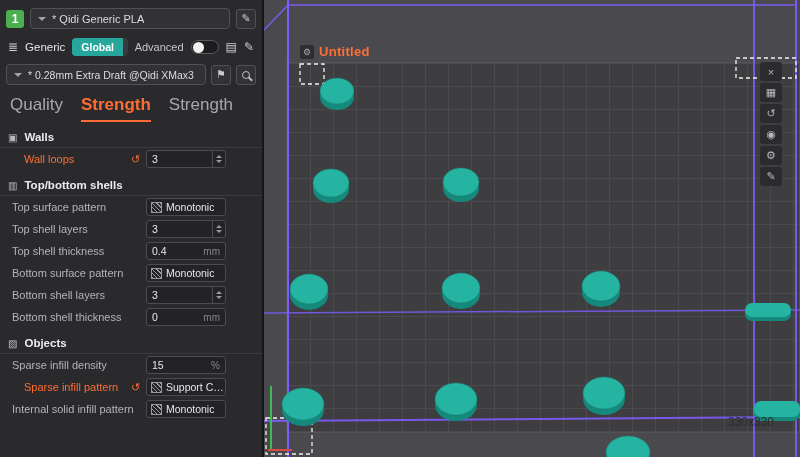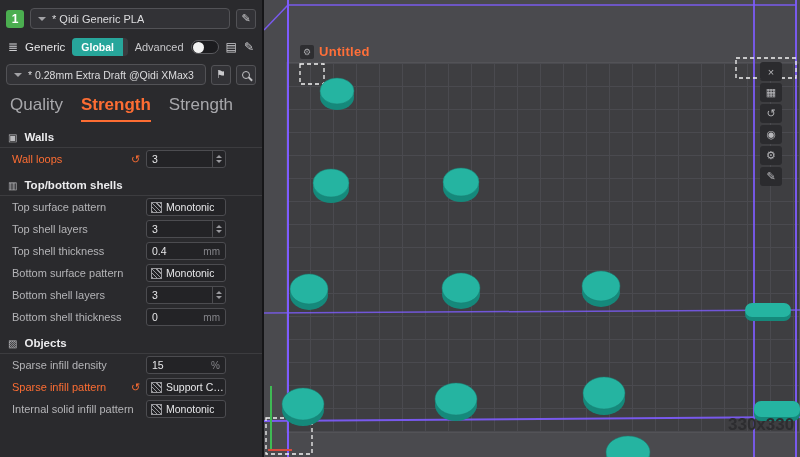--- a/index.html
+++ b/index.html
@@ -41,21 +41,21 @@
   .tab { cursor:pointer; padding-bottom:5px; }
   .tab.active { color:#fd6d33; font-weight:bold; border-bottom:2px solid #fd6d33; }
   .tab.orange { color:#fd6d33;margin-left:30px; }
 
   .sec-header { margin-top:3px; display:flex; align-items:center; gap:7px; padding:6px 8px 4px 8px;
     color:#ececee; font-weight:bold; font-size:11.5px; border-bottom:1px solid #3c3c3f; }
   .sec-icon { color:#b9b9bc; font-size:10px; font-weight:normal; }
 
   .row { position:relative; height:22px; display:flex; align-items:center; padding-left:12px; color:#b4b4b7; }
   .row .label { font-size:11px; }
-  .row .label.modified { color:#fd6d33; }
+  .row .label.modified { color:#fd6d33;margin-left:12px; }
   .reset { position:absolute; left:131px; color:#fd6d33; font-size:11px; cursor:pointer; }
   .ctrl { position:absolute; left:146px; width:80px; height:18px; background:#232326; border:1px solid #4c4c50;
     border-radius:3px; display:flex; align-items:center; color:#e6e6e8; font-size:10.5px; overflow:hidden; cursor:pointer; }
   .spin-val { flex:1; padding-left:5px; }
   .spin-arrows { width:13px; height:100%; border-left:1px solid #4c4c50; display:flex; flex-direction:column;
     align-items:center; justify-content:center; gap:2px; flex:none; }
   .tri-up { width:0; height:0; border-left:3px solid transparent; border-right:3px solid transparent;
     border-bottom:3px solid #9a9a9e; }
   .tri-dn { width:0; height:0; border-left:3px solid transparent; border-right:3px solid transparent;
     border-top:3px solid #9a9a9e; }
@@ -69,21 +69,21 @@
   .plate { position:absolute; left:22px; top:62px; width:514px; height:371px; background-color:#3e3e41;
     border:1px solid #535357;
     background-image:
       repeating-linear-gradient(to right, #4a4a4f 0, #4a4a4f 1px, transparent 1px, transparent 23px),
       repeating-linear-gradient(to bottom, #4a4a4f 0, #4a4a4f 1px, transparent 1px, transparent 23px); }
   #scene { position:absolute; left:0; top:0; }
   .plate-tag { position:absolute; left:36px; top:44px; display:flex; align-items:center; gap:5px; }
   .plate-settings { width:14px; height:14px; background:#2e2e31; border-radius:2px; color:#a9a9ad; font-size:9px;
     display:flex; align-items:center; justify-content:center; cursor:pointer; }
   .plate-name { color:#ff6f39; font-weight:bold; font-size:13px; letter-spacing:0.3px; }
-  .plate-size { position:absolute; left:464px; top:415px; color:#2d2d30; font-weight:bold; font-size:17px;text-align:right; }
+  .plate-size { position:absolute; left:464px; top:415px; color:#2d2d30; font-weight:normal; font-size:12px;text-align:right; }
   .vp-toolbar { position:absolute; left:496px; top:62px; display:flex; flex-direction:column; gap:2px; }
   .vp-btn { width:22px; height:19px; background:#2b2b2e; border-radius:3px; color:#b7b7ba; font-size:11px;
     display:flex; align-items:center; justify-content:center; cursor:pointer; }
 </style>
 </head>
 <body>
 
 <div id="app">
 
   <div class="sidebar">

